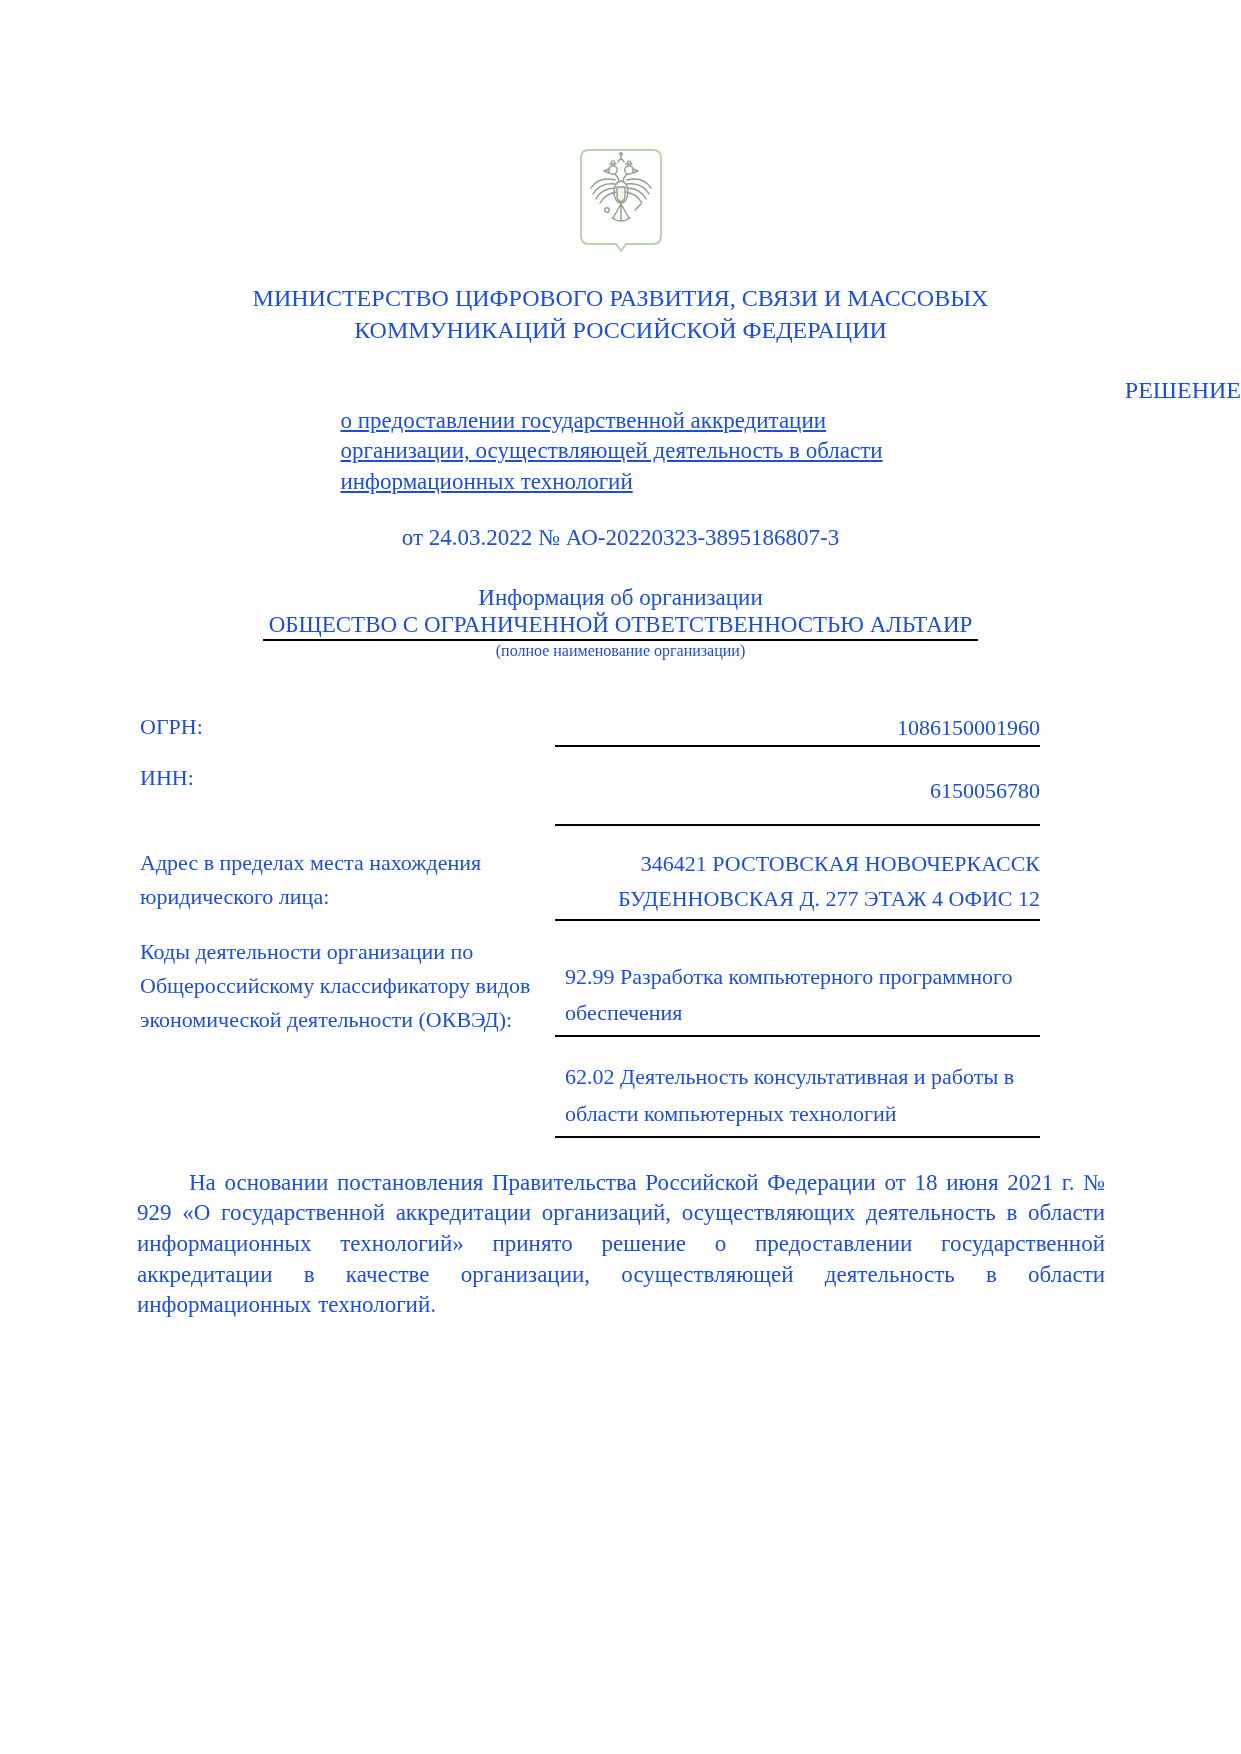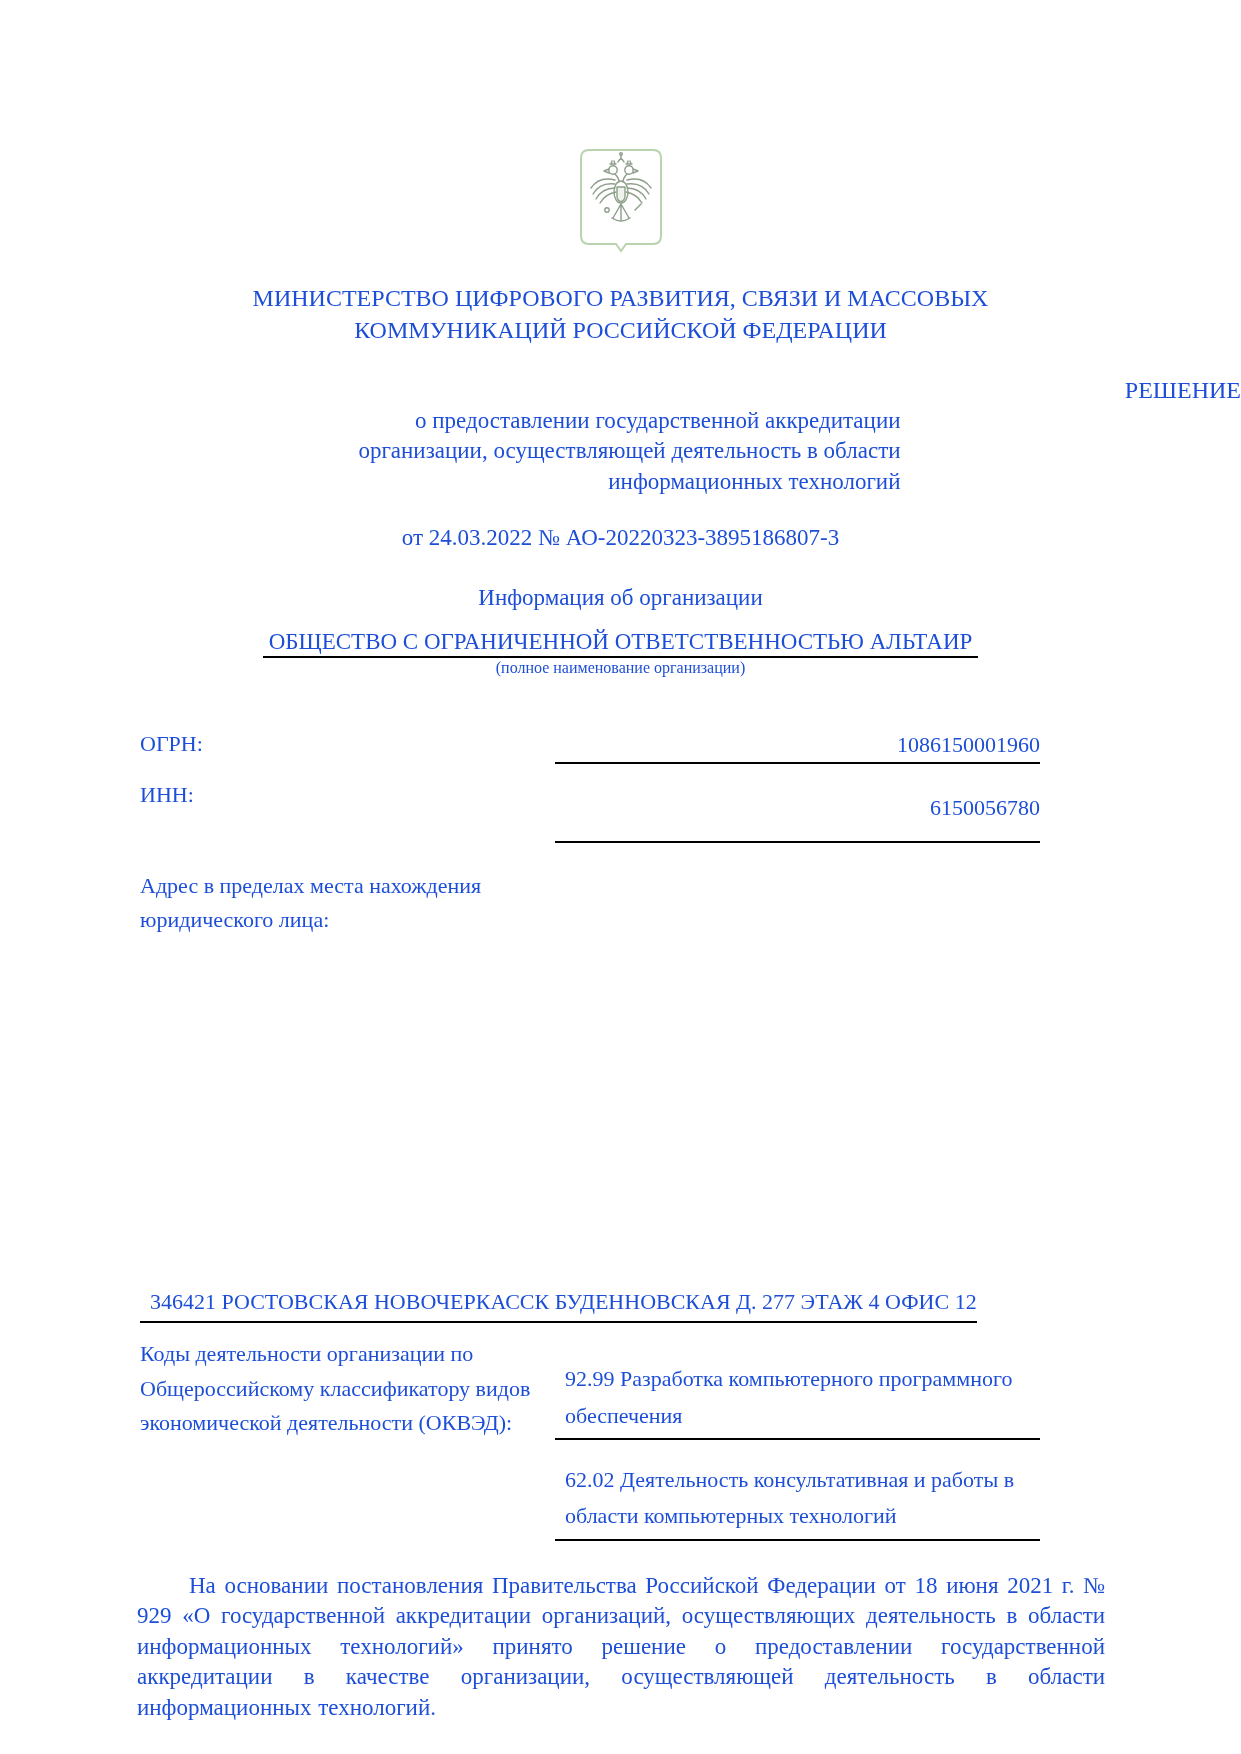--- a/index.html
+++ b/index.html
@@ -32,37 +32,38 @@
     line-height: 1.35;
   }
   .doc-type {
     margin: 30px auto 0 auto;
     text-align: right;
     font-size: 24px;
   }
   .doc-subtitle {
     margin: 2px auto 0 auto;
     max-width: 560px;
-    text-align: right;
+    text-align: left;
     font-size: 23px;
     line-height: 1.32;
+    text-decoration: underline;
   }
   .date-line {
     margin: 28px auto 0 auto;
     text-align: center;
     font-size: 23px;
   }
   .info-title {
     margin: 34px auto 0 auto;
     text-align: center;
     font-size: 23px;
   }
   .org-name-wrap {
     text-align: center;
-    margin-top: 18px;
+    margin-top: 1px;
   }
   .org-name {
     display: inline-block;
     font-size: 23px;
     border-bottom: 2px solid #000;
     padding: 0 6px 1px 6px;
   }
   .org-caption {
     text-align: center;
     font-size: 16px;
@@ -97,22 +98,21 @@
     padding-bottom: 0;
   }
   .row-inn {
     margin-top: 14px;
   }
   .row-inn .value-line {
     padding-top: 12px;
     padding-bottom: 16px;
   }
   .row-address {
-    margin-top: 26px;
-    flex-direction: column;
+    margin-top: 20px;
   }
   .row-address .value-line {
     padding-bottom: 2px;
   }
   .row-okved {
     margin-top: 14px;
   }
   .row-okved .field-value-col {
     padding-top: 24px;
   }

